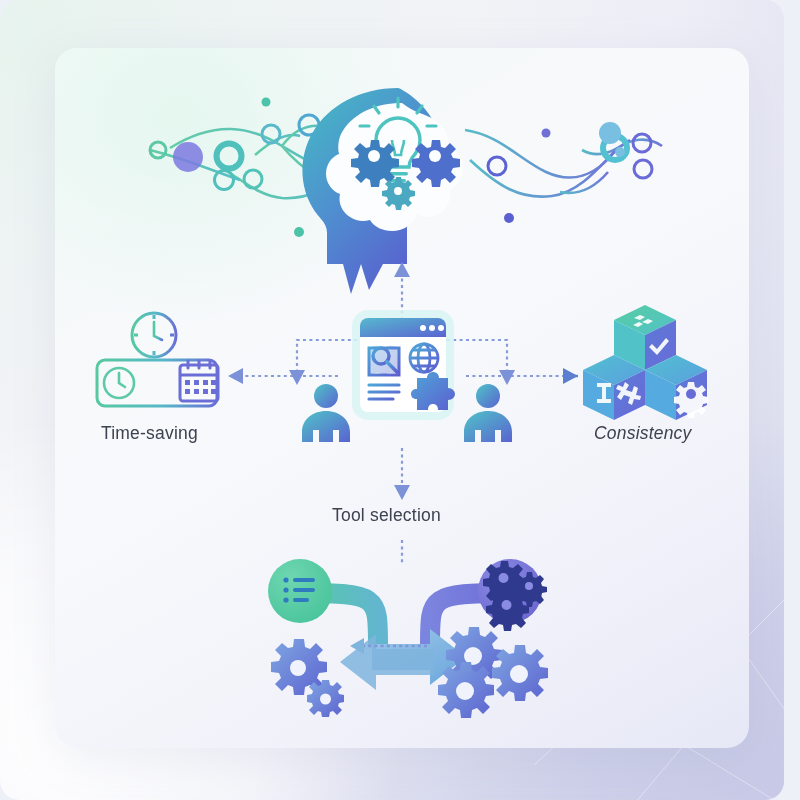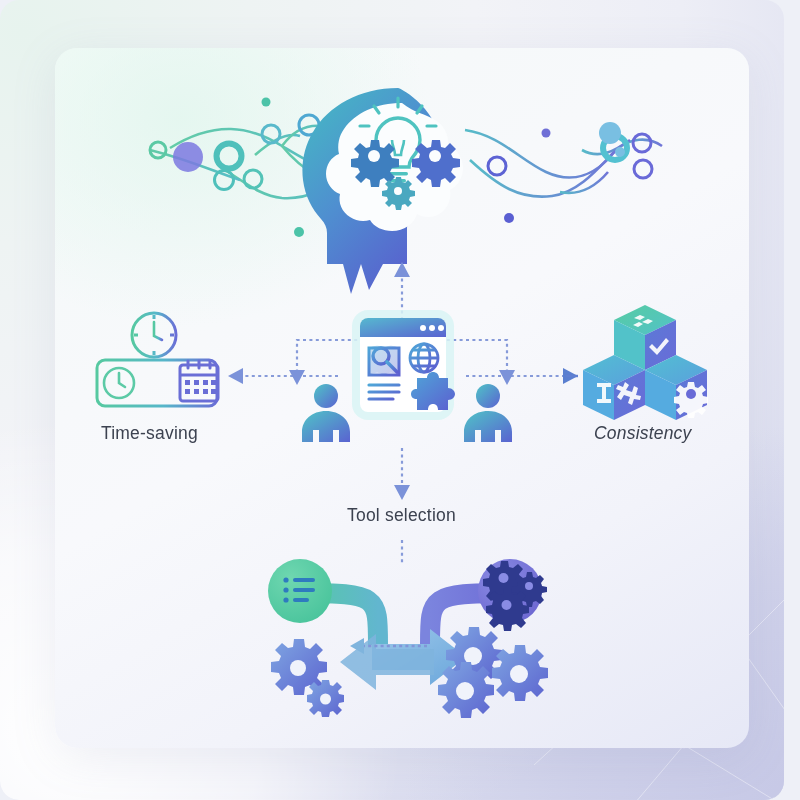--- a/index.html
+++ b/index.html
@@ -42,21 +42,21 @@
   
   .layer{position:absolute;left:0;top:0;width:800px;height:800px;pointer-events:none;}
 
   
   .label{
     position:absolute;color:#3c4250;font-size:17.5px;letter-spacing:.2px;
     white-space:nowrap;
   }
   #lbl-time{left:101px;top:423px;}
   #lbl-cons{left:594px;top:423px;font-style:italic;}
-  #lbl-tool{left:347px;top:505px;text-align:center;}
+  #lbl-tool{left:332px;top:505px;text-align:center;}
 </style>
 </head>
 <body>
 
 <div id="stage">
 
   <div class="bg-base"></div>
   <div class="bg-bl"></div>
   <div class="bg-br"></div>
 

